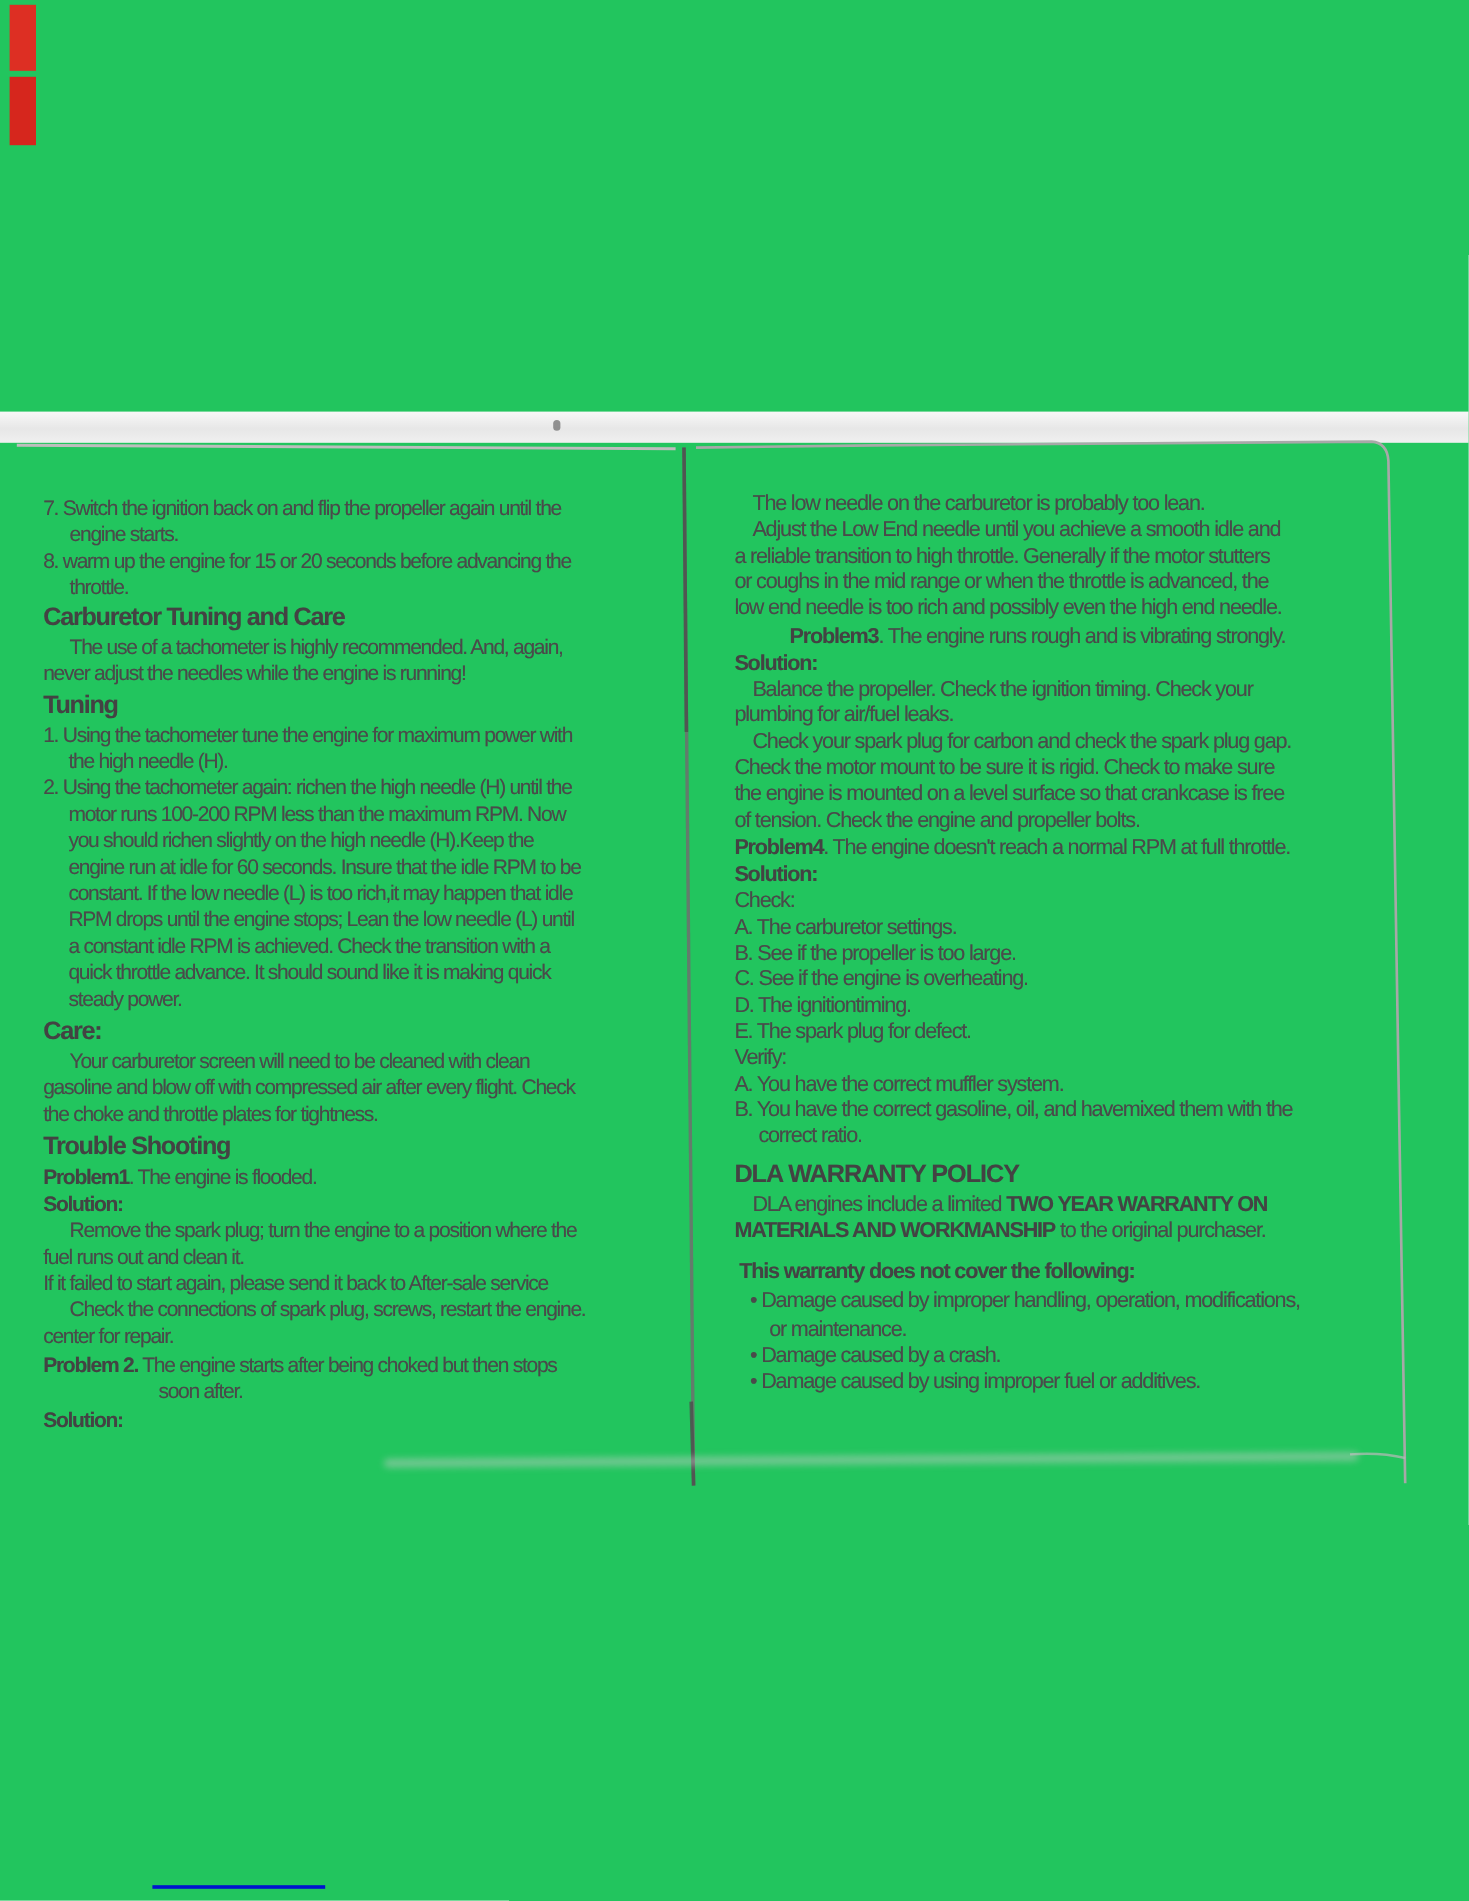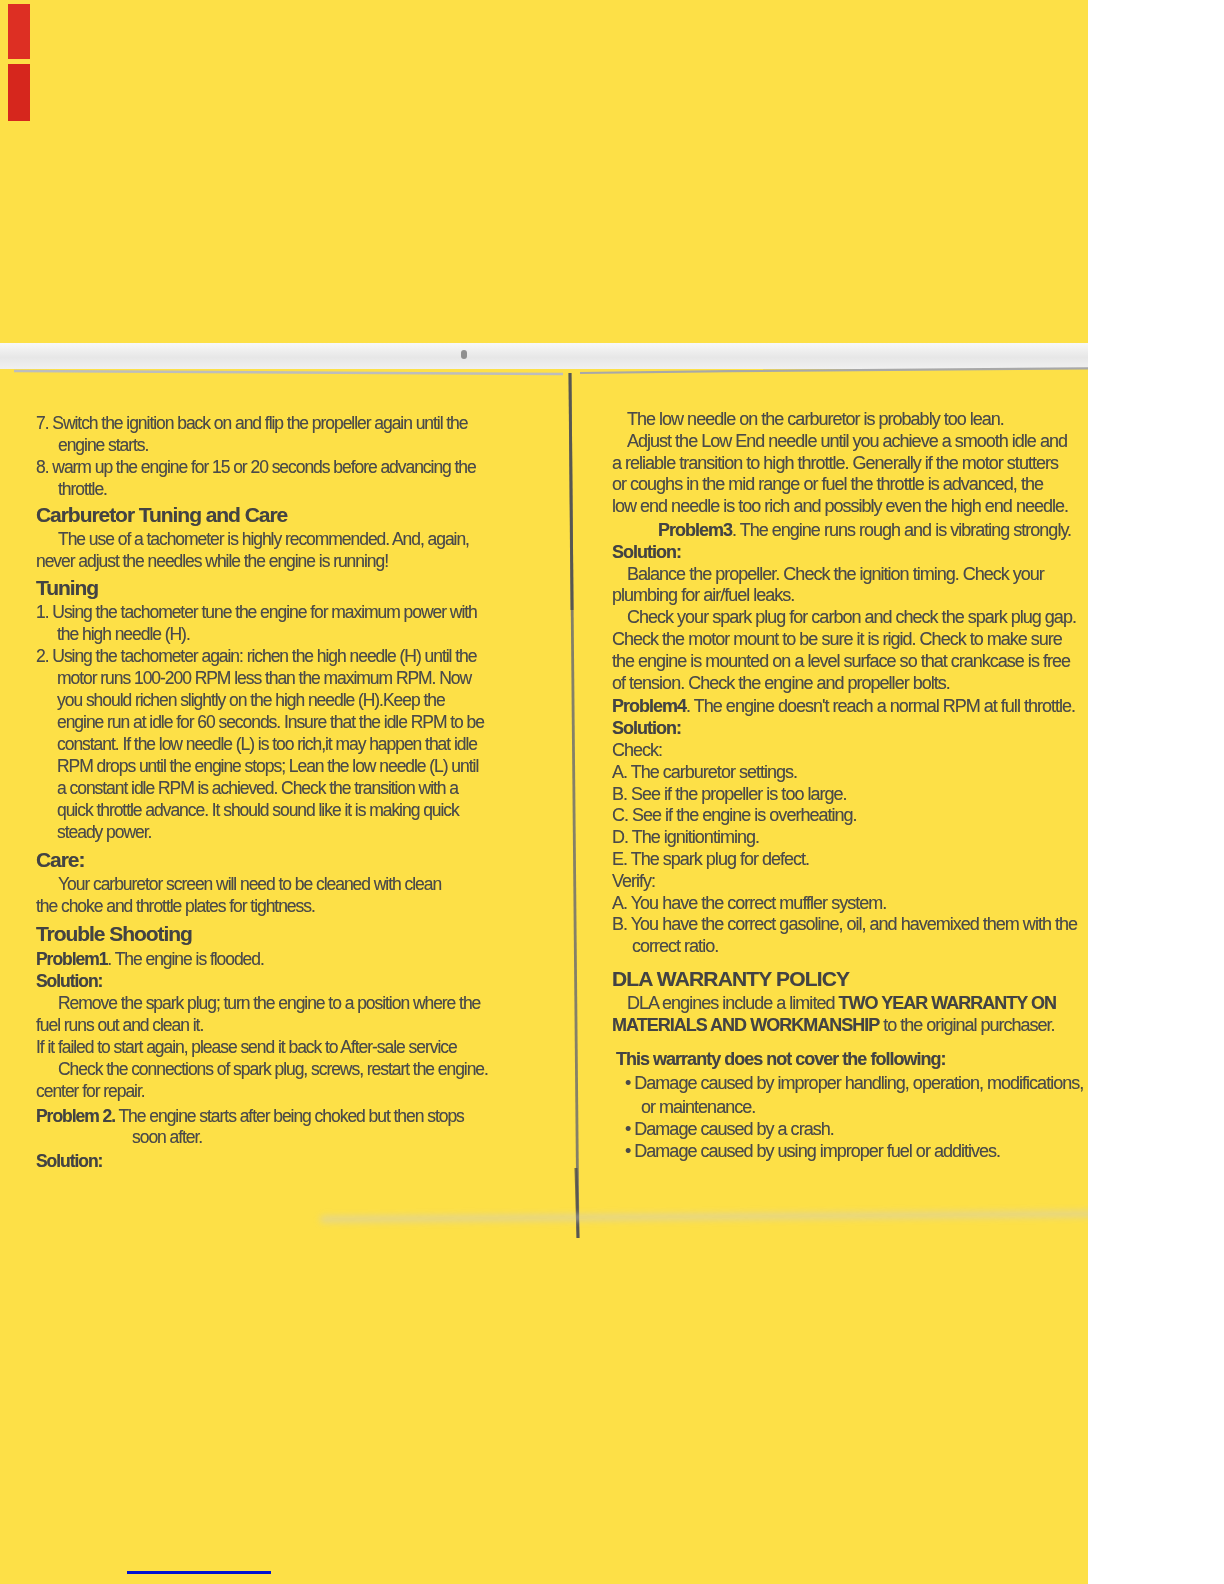--- a/index.html
+++ b/index.html
@@ -1,16 +1,16 @@
 <!DOCTYPE html>
 <html><head>
 <meta charset="utf-8">
 <style>
   html,body{margin:0;padding:0;background:#ffffff;}
-  .canvas{position:relative;width:1088px;height:1584px;background:#fde047;overflow:hidden;
+  .canvas{position:relative;width:1224px;height:1584px;background:#22c55e;overflow:hidden;
           font-family:"Liberation Sans",sans-serif;}
   
   .band{position:absolute;left:0;top:343px;width:1224px;height:26px;
         background:linear-gradient(#f8f8f8,#e7e7e7 55%,#f0f0f0);}
   
   .redmark{position:absolute;left:8px;width:22px;}
   #red1{top:4px;height:55px;}
   #red2{top:64px;height:57px;}
   
   .blueline{position:absolute;left:127px;top:1571px;width:144px;height:3px;}
@@ -70,39 +70,40 @@
       <div class="tl" style="padding-left: 21px;"><span>motor runs 100-200 RPM less than the maximum RPM. Now</span></div>
       <div class="tl" style="padding-left: 21px;"><span>you should richen slightly on the high needle (H).Keep the</span></div>
       <div class="tl" style="padding-left: 21px;"><span>engine run at idle for 60 seconds. Insure that the idle RPM to be</span></div>
       <div class="tl" style="padding-left: 21px;"><span>constant. If the low needle (L) is too rich,it may happen that idle</span></div>
       <div class="tl" style="padding-left: 21px;"><span>RPM drops until the engine stops; Lean the low needle (L) until</span></div>
       <div class="tl" style="padding-left: 21px;"><span>a constant idle RPM is achieved. Check the transition with a</span></div>
       <div class="tl" style="padding-left: 21px;"><span>quick throttle advance. It should sound like it is making quick</span></div>
       <div class="tl" style="padding-left: 21px;"><span>steady power.</span></div>
       <div class="tl h2" style="margin-top: 4px;"><span class="b">Care:</span></div>
       <div class="tl" style="padding-left: 22px;"><span>Your carburetor screen will need to be cleaned with clean</span></div>
+      <div class="tl"><span>gasoline and blow off with compressed air after every flight. Check</span></div>
       <div class="tl"><span>the choke and throttle plates for tightness.</span></div>
       <div class="tl h2" style="margin-top: 3px;"><span class="b">Trouble Shooting</span></div>
       <div class="tl" style="margin-top: 3px;"><span class="b">Problem1</span><span>. The engine is flooded.</span></div>
       <div class="tl"><span class="b">Solution:</span></div>
       <div class="tl" style="padding-left: 22px;"><span>Remove the spark plug; turn the engine to a position where the</span></div>
       <div class="tl"><span>fuel runs out and clean it.</span></div>
       <div class="tl"><span>If it failed to start again, please send it back to After-sale service</span></div>
       <div class="tl" style="padding-left: 22px;"><span>Check the connections of spark plug, screws, restart the engine.</span></div>
       <div class="tl"><span>center for repair.</span></div>
       <div class="tl" style="margin-top: 3px;"><span class="b">Problem 2.</span><span> The engine starts after being choked but then stops</span></div>
       <div class="tl" style="padding-left: 96px;"><span>soon after.</span></div>
       <div class="tl" style="margin-top: 2px;"><span class="b">Solution:</span></div>
     </div>
 
   <div class="col" id="rightcol">
       <div class="tl" style="padding-left: 15px;"><span>The low needle on the carburetor is probably too lean.</span></div>
       <div class="tl" style="padding-left: 15px;"><span>Adjust the Low End needle until you achieve a smooth idle and</span></div>
       <div class="tl"><span>a reliable transition to high throttle. Generally if the motor stutters</span></div>
-      <div class="tl"><span>or coughs in the mid range or fuel the throttle is advanced, the</span></div>
+      <div class="tl"><span>or coughs in the mid range or when the throttle is advanced, the</span></div>
       <div class="tl"><span>low end needle is too rich and possibly even the high end needle.</span></div>
       <div class="tl" style="margin-top: 2px; text-align: center;"><span class="b">Problem3</span><span>. The engine runs rough and is vibrating strongly.</span></div>
       <div class="tl"><span class="b">Solution:</span></div>
       <div class="tl" style="padding-left: 15px;"><span>Balance the propeller. Check the ignition timing. Check your</span></div>
       <div class="tl"><span>plumbing for air/fuel leaks.</span></div>
       <div class="tl" style="padding-left: 15px;"><span>Check your spark plug for carbon and check the spark plug gap.</span></div>
       <div class="tl"><span>Check the motor mount to be sure it is rigid. Check to make sure</span></div>
       <div class="tl"><span>the engine is mounted on a level surface so that crankcase is free</span></div>
       <div class="tl"><span>of tension. Check the engine and propeller bolts.</span></div>
       <div class="tl" style="margin-top: 2px;"><span class="b">Problem4</span><span>. The engine doesn't reach a normal RPM at full throttle.</span></div>

